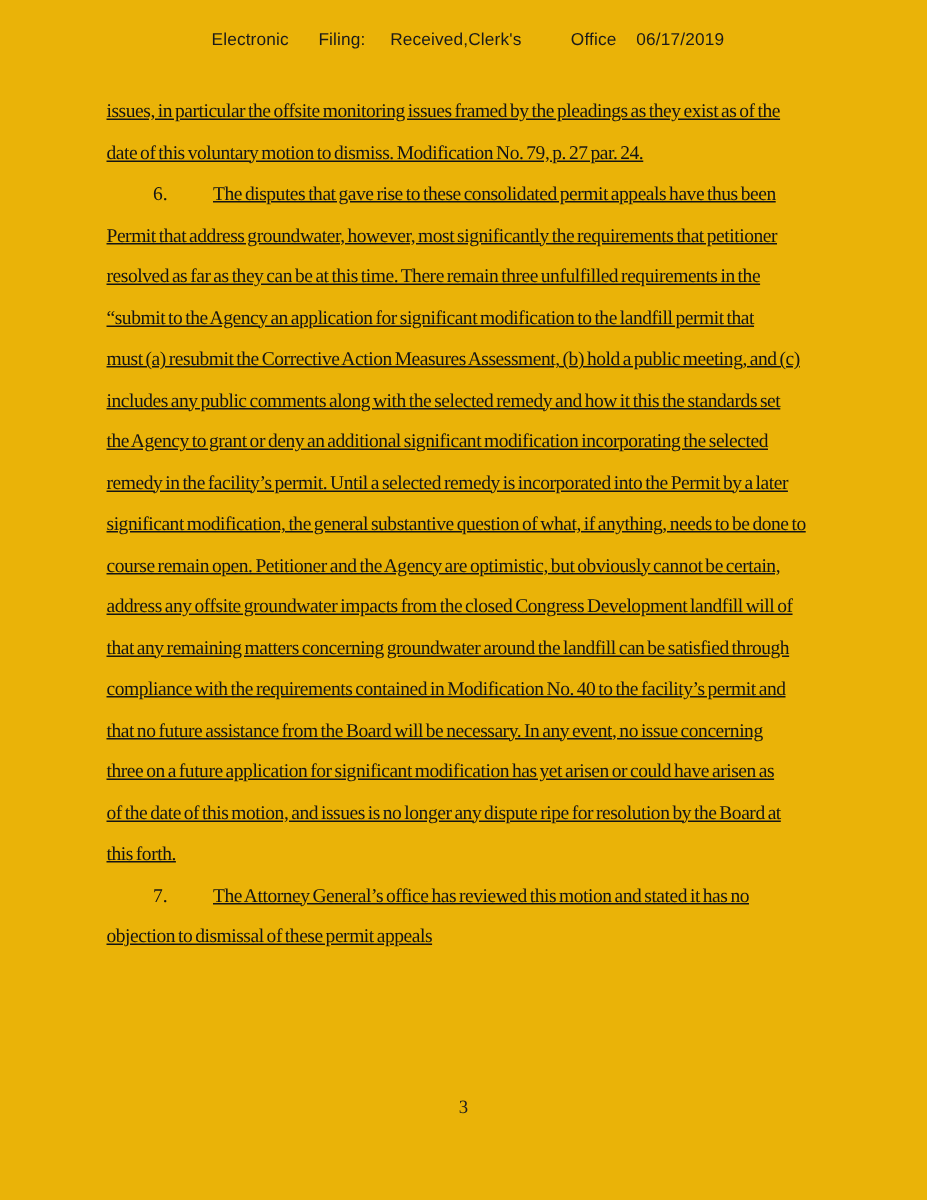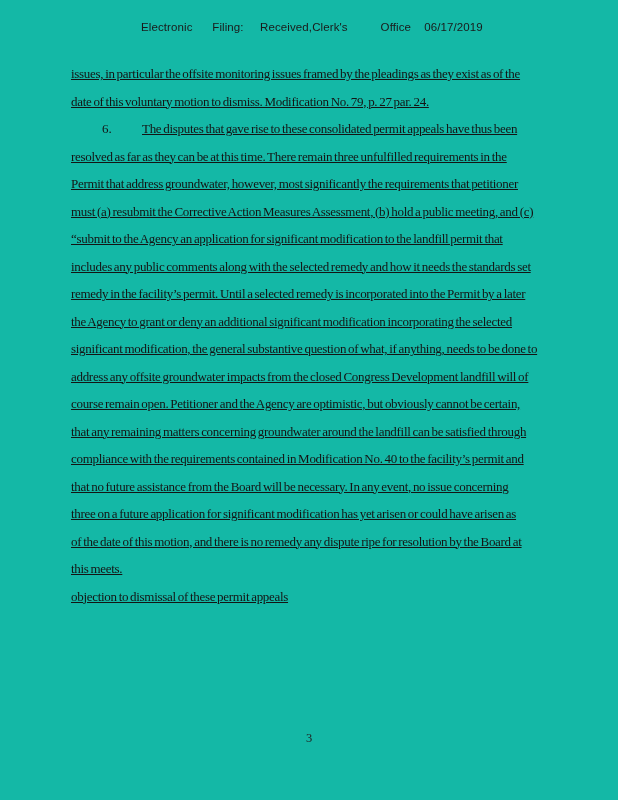--- a/index.html
+++ b/index.html
@@ -1,21 +1,21 @@
 <!DOCTYPE html>
 <html><head>
 <meta charset="utf-8">
 <style>
   html,body{margin:0;padding:0;}
   body{
     width:618px;height:800px;position:relative;
     background:#ffffff;overflow:hidden;
     font-family:"Liberation Serif", serif;
   }
-  .doc-page{position:absolute;inset:0;background:#14b8a6;}
+  .doc-page{position:absolute;inset:0;background:#eab308;}
   .efile-header{
     position:absolute;top:21px;left:141px;
     font-family:"Liberation Sans", sans-serif;
     font-size:11.5px;color:#1a1a1a;
     white-space:pre;letter-spacing:0.1px;
   }
   .body-text{
     position:absolute;top:60px;left:71px;width:486px;
     font-size:13px;line-height:27.5px;
     letter-spacing:-0.3px;word-spacing:-1px;
@@ -31,33 +31,34 @@
 </head>
 <body>
 
 <div class="doc-page">
   <div class="efile-header">Electronic      Filing:     Received,Clerk's          Office    06/17/2019</div>
 
   <div class="body-text">
       <div class="line">issues, in particular the offsite monitoring issues framed by the pleadings as they exist as of the</div>
       <div class="line">date of this voluntary motion to dismiss. Modification No. 79, p. 27 par. 24.</div>
       <div class="line"><span class="pnum">6.</span>The disputes that gave rise to these consolidated permit appeals have thus been</div>
+      <div class="line">Permit that address groundwater, however, most significantly the requirements that petitioner</div>
       <div class="line">resolved as far as they can be at this time.  There remain three unfulfilled requirements in the</div>
-      <div class="line">Permit that address groundwater, however, most significantly the requirements that petitioner</div>
+      <div class="line">“submit to the Agency an application for significant modification to the landfill permit that</div>
       <div class="line">must (a) resubmit the Corrective Action Measures Assessment, (b) hold a public meeting, and (c)</div>
-      <div class="line">“submit to the Agency an application for significant modification to the landfill permit that</div>
-      <div class="line">includes any public comments along with the selected remedy and how it needs the standards set</div>
+      <div class="line">includes any public comments along with the selected remedy and how it this the standards set</div>
+      <div class="line">the Agency to grant or deny an additional significant modification incorporating the selected</div>
       <div class="line">remedy in the facility’s permit. Until a selected remedy is incorporated into the Permit by a later</div>
-      <div class="line">the Agency to grant or deny an additional significant modification incorporating the selected</div>
       <div class="line">significant modification, the general substantive question of what, if anything, needs to be done to</div>
+      <div class="line">course remain open. Petitioner and the Agency are optimistic, but obviously cannot be certain,</div>
       <div class="line">address any offsite groundwater impacts from the closed Congress Development landfill will of</div>
-      <div class="line">course remain open. Petitioner and the Agency are optimistic, but obviously cannot be certain,</div>
       <div class="line">that any remaining matters concerning groundwater around the landfill can be satisfied through</div>
       <div class="line">compliance with the requirements contained in Modification No. 40 to the facility’s permit and</div>
       <div class="line">that no future assistance from the Board will be necessary. In any event, no issue concerning</div>
       <div class="line">three on a future application for significant modification has yet arisen or could have arisen as</div>
-      <div class="line">of the date of this motion, and there is no remedy any dispute ripe for resolution by the Board at</div>
-      <div class="line">this meets.</div>
+      <div class="line">of the date of this motion, and issues is no longer any dispute ripe for resolution by the Board at</div>
+      <div class="line">this forth.</div>
+      <div class="line"><span class="pnum">7.</span>The Attorney General’s office has reviewed this motion and stated it has no</div>
       <div class="line">objection to dismissal of these permit appeals</div>
     </div>
 
   <div class="page-number">3</div>
 </div>
 
 </body></html>

